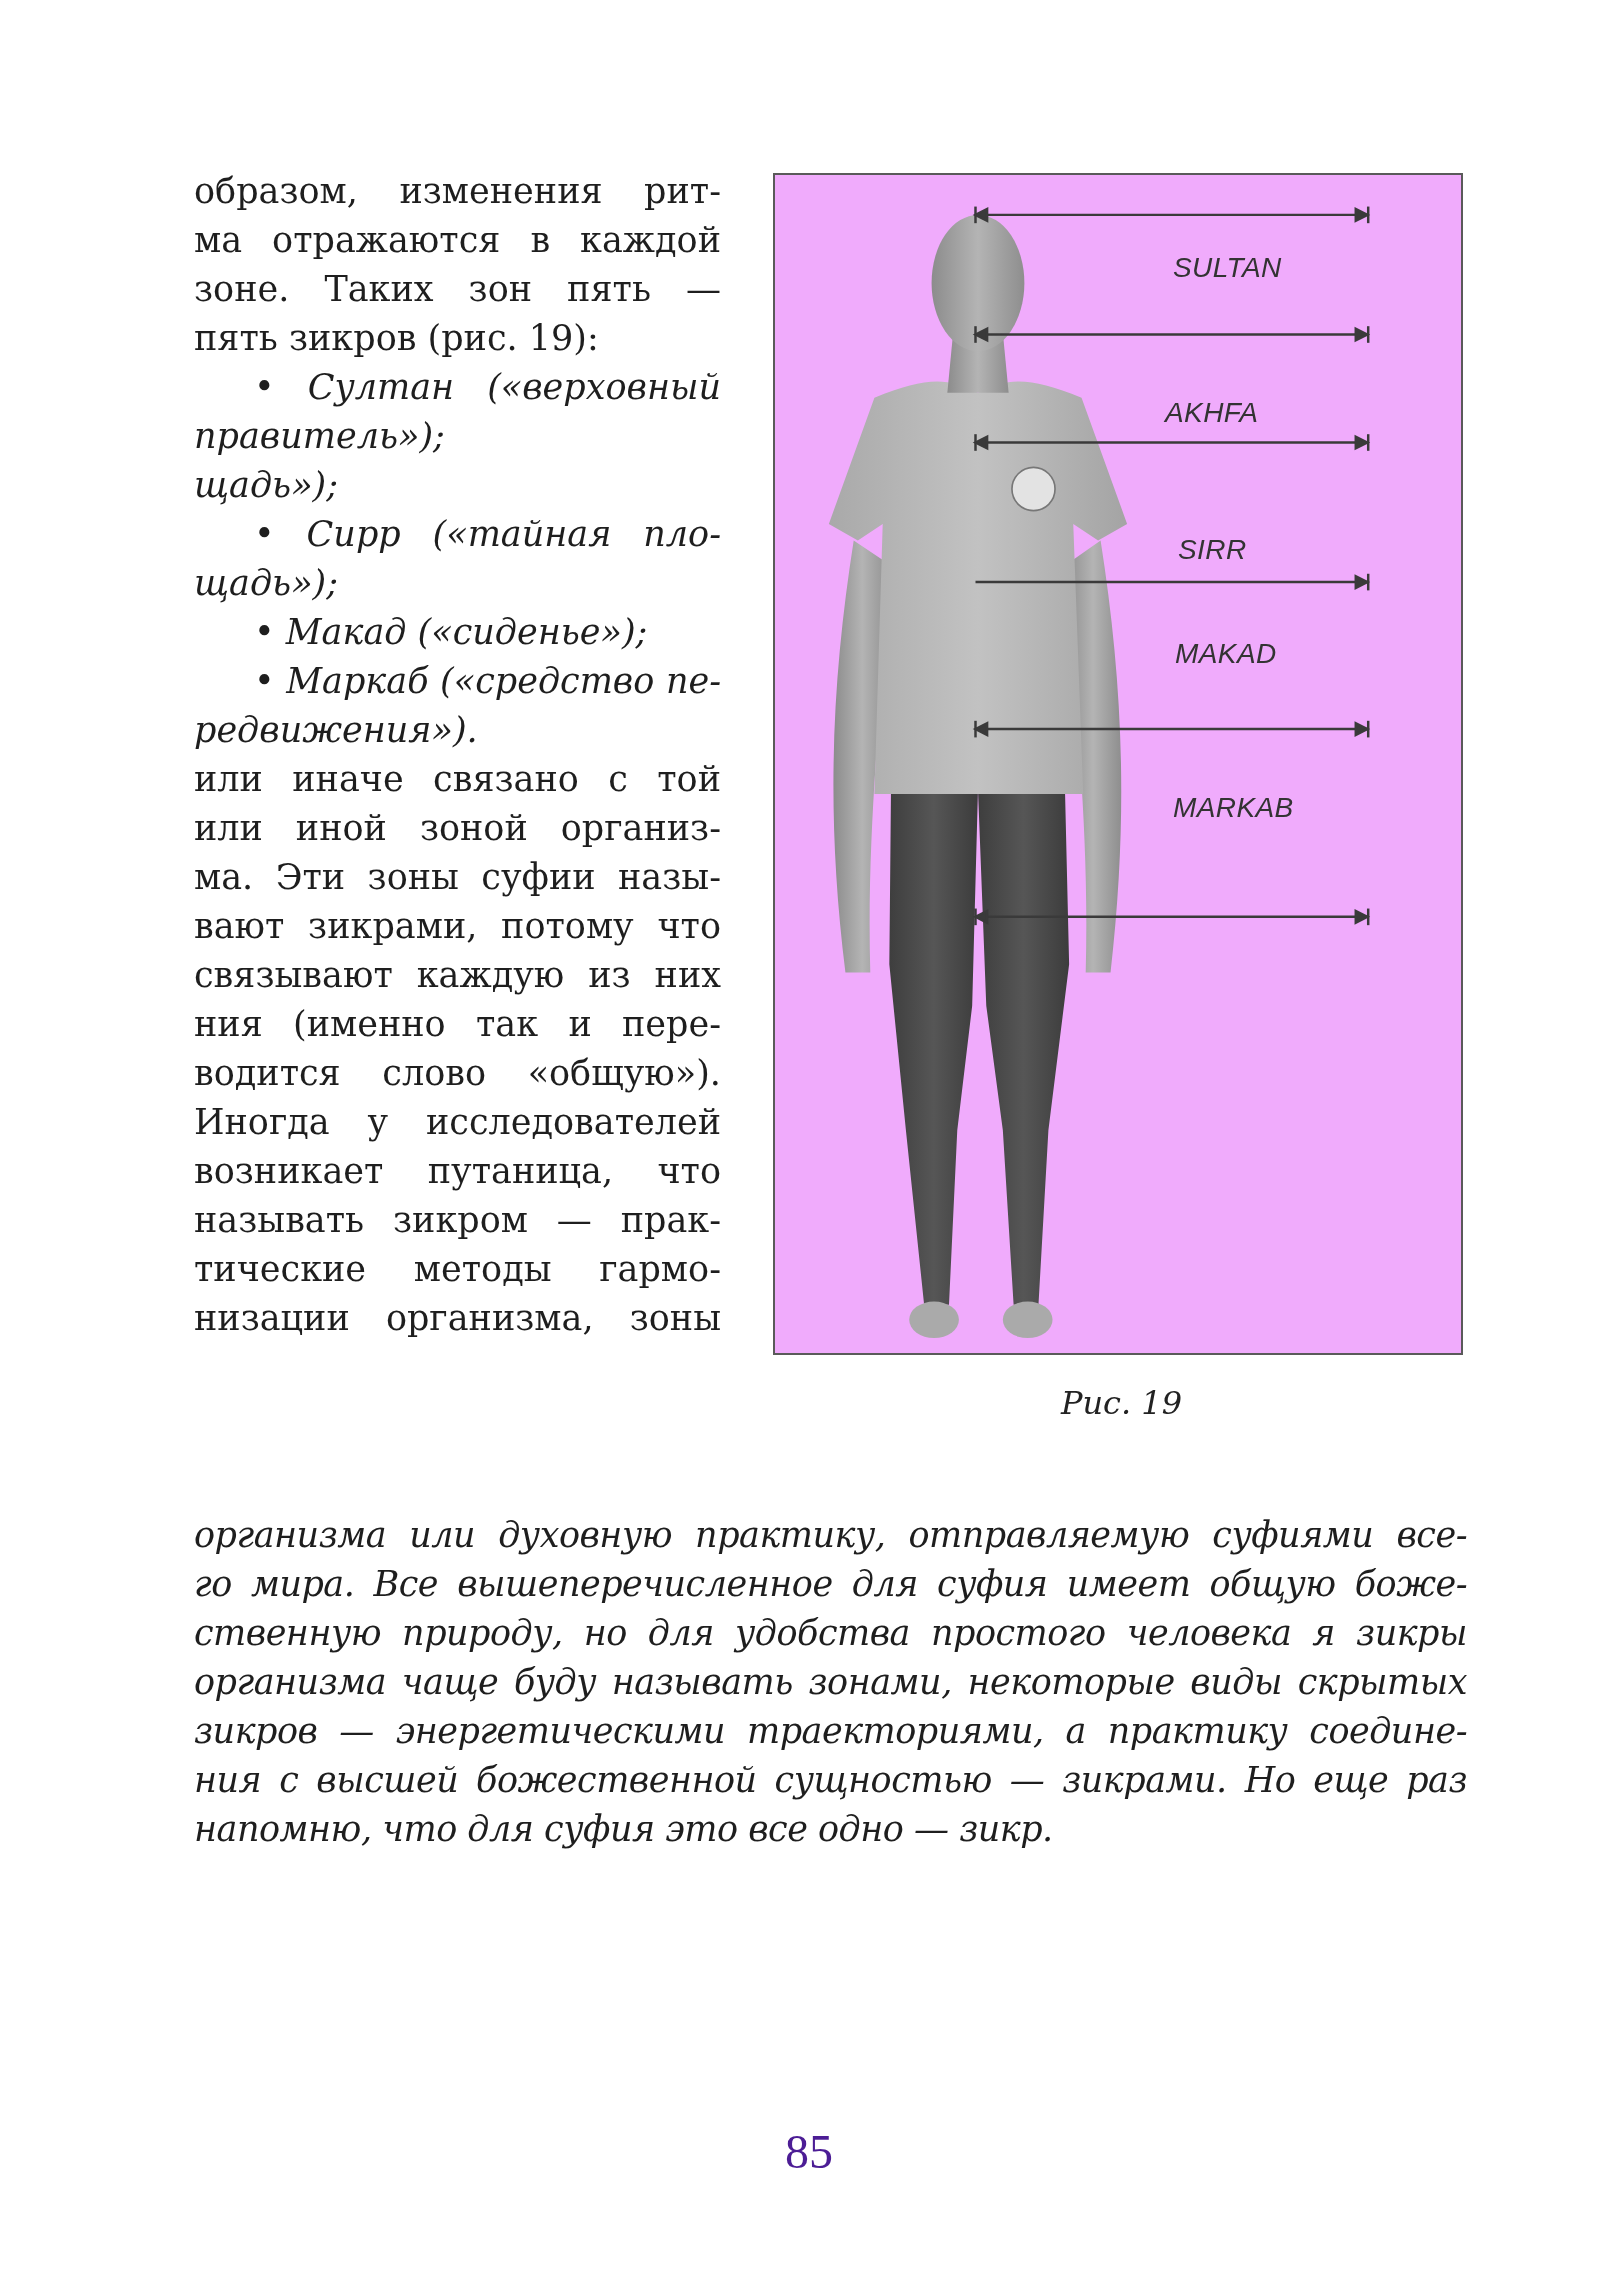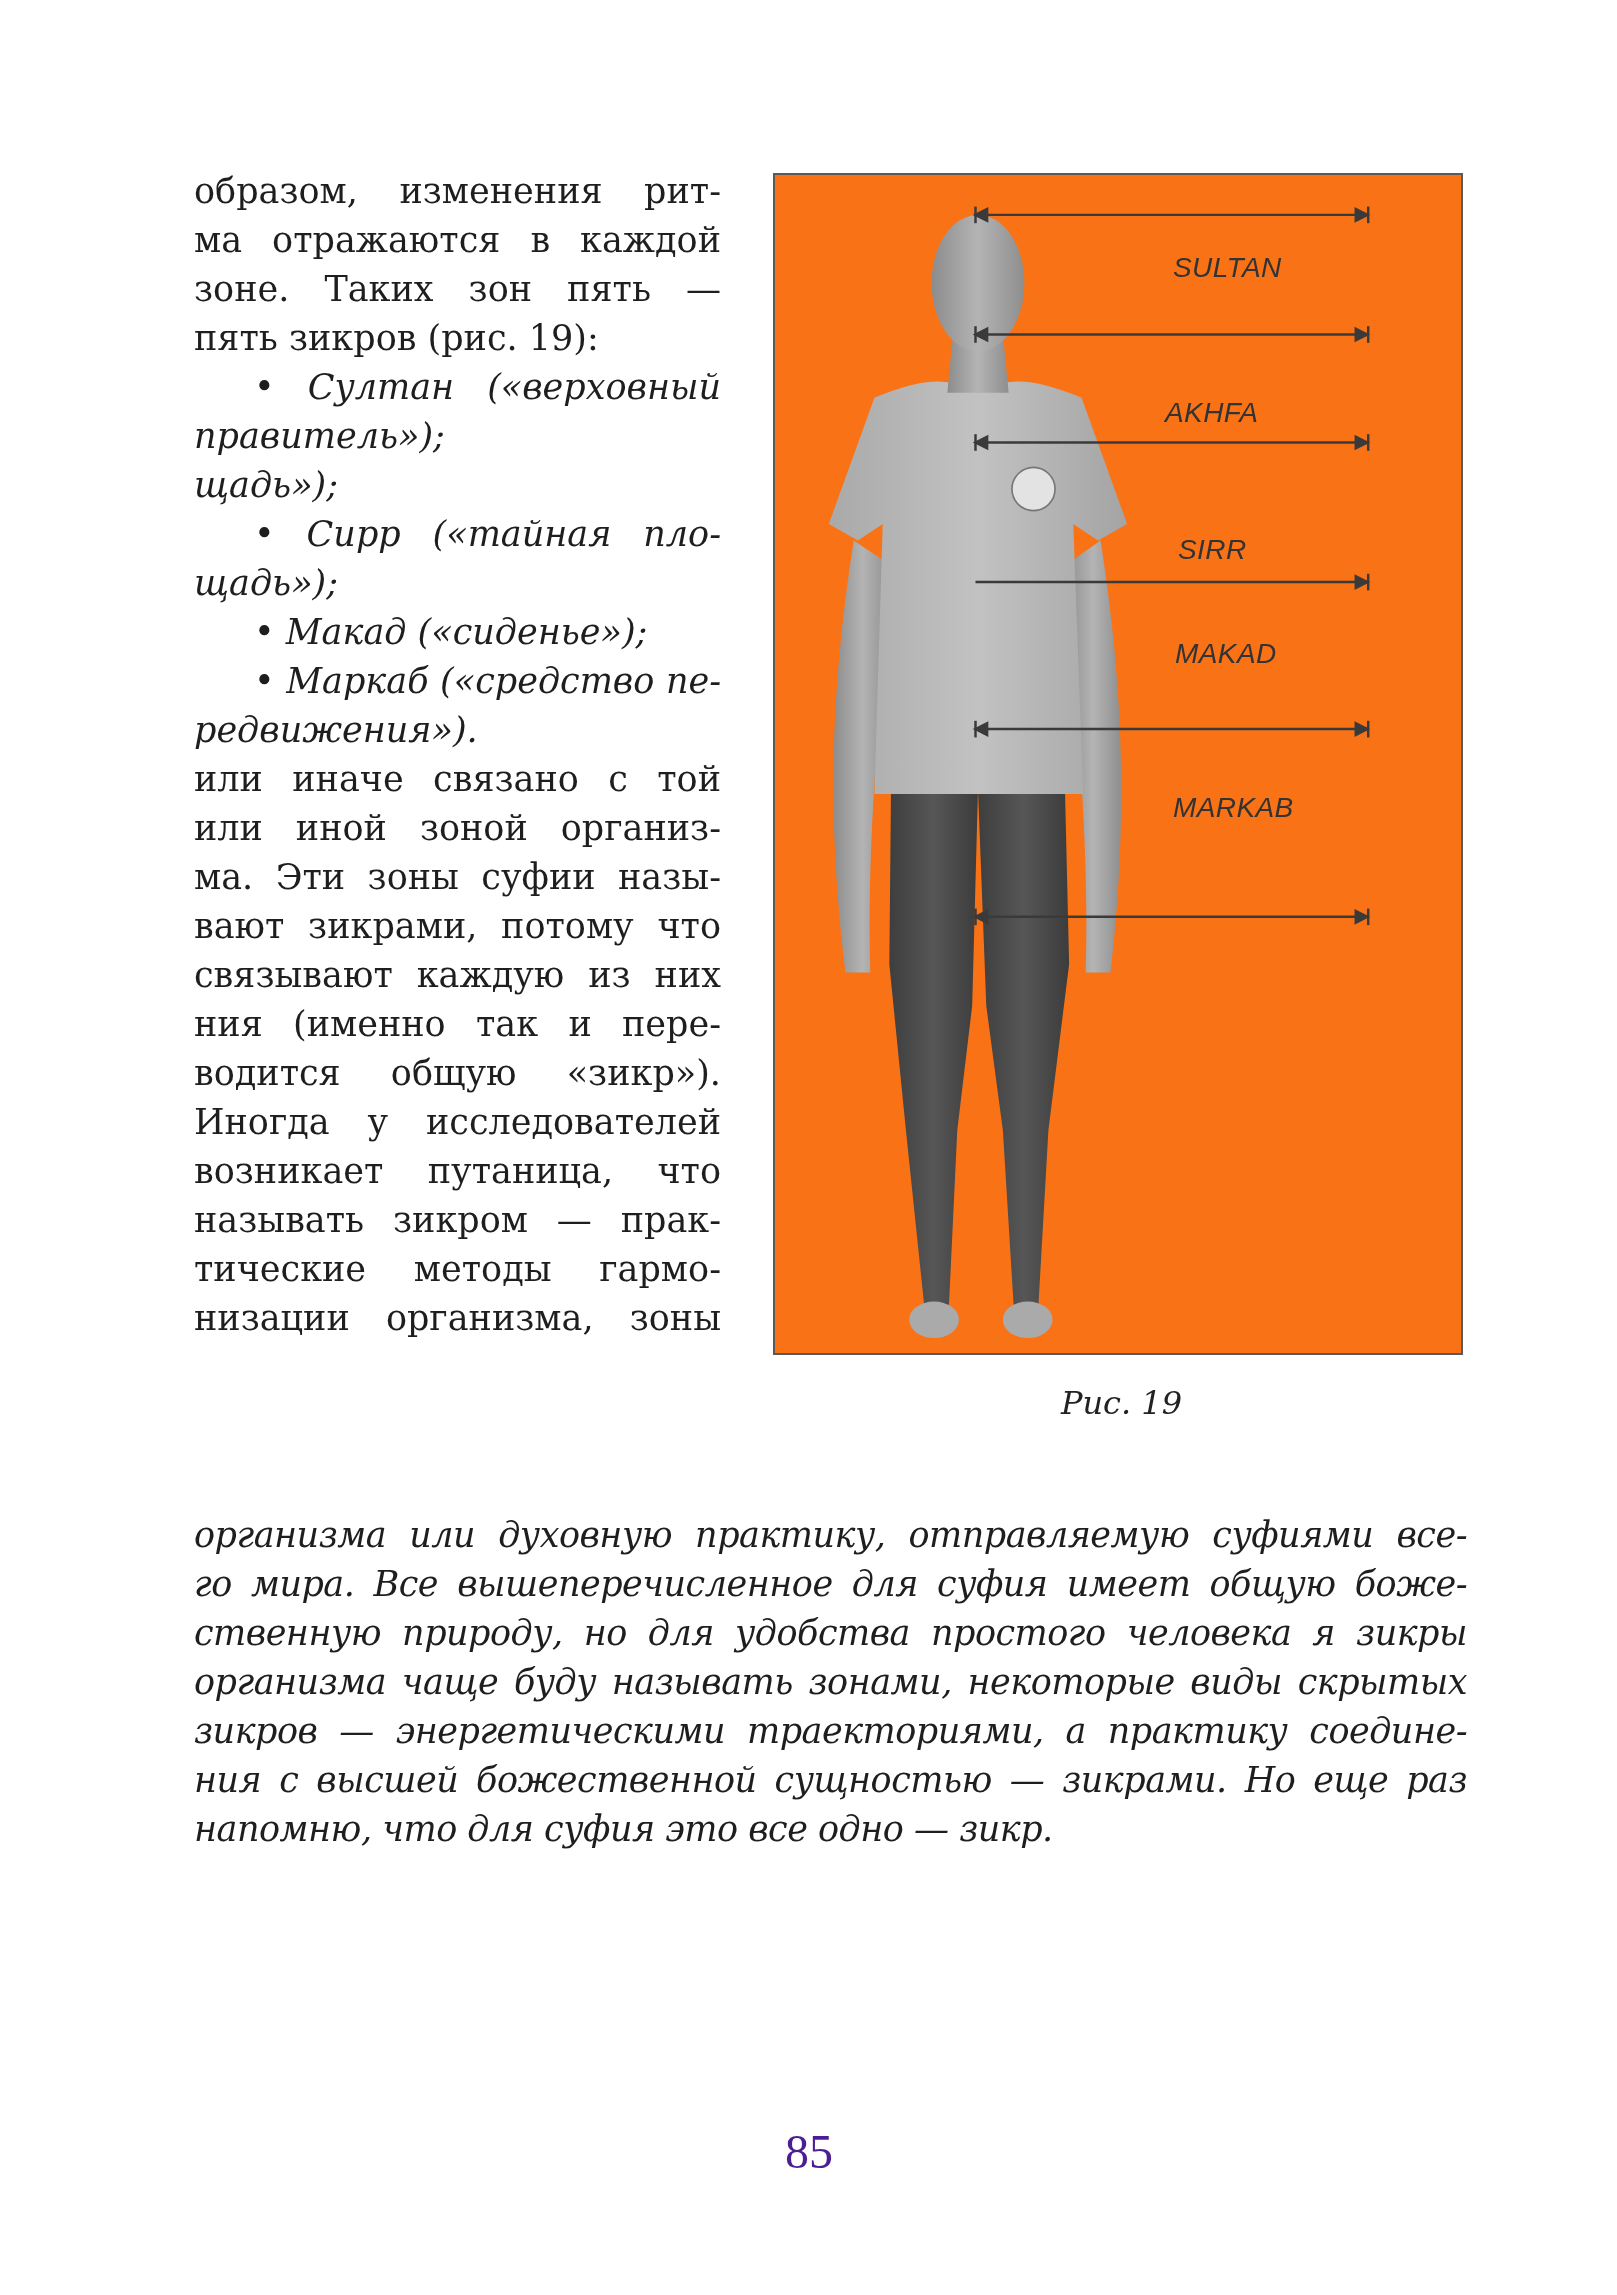--- a/index.html
+++ b/index.html
@@ -16,21 +16,21 @@
   .line { display: block; text-align: justify; text-align-last: justify; white-space: nowrap; }
   .line.last { text-align-last: left; }
   .wide {
     position: absolute; left: 194px; top: 1511px; width: 1273px;
     font-size: 35px; line-height: 49px;
   }
   .wide .line { letter-spacing: -0.5px; font-style: italic; }
   
   .figure {
     position: absolute; left: 773px; top: 173px; width: 690px; height: 1182px;
-    border: 2.5px solid #5a5a5a; background: #f97316; box-sizing: border-box;
+    border: 2.5px solid #5a5a5a; background: #f0abfc; box-sizing: border-box;
   }
   .figure svg { position: absolute; left: 0; top: 0; width: 100%; height: 100%; }
   .zone-label {
     position: absolute; font-family: "Liberation Sans", sans-serif;
     font-style: italic; font-size: 28px; color: #333; letter-spacing: 0.4px;
   }
   .caption {
     position: absolute; left: 934px; top: 1384px; width: 375px; text-align: center;
     font-family: "DejaVu Serif", serif; font-style: italic; font-size: 32px; color: #222;
   }
@@ -59,21 +59,21 @@
     <span class="line" style="padding-left:60px;"><span style="font-style:normal">•&nbsp;</span><span>Маркаб («средство пе-</span></span>
     <span class="line last">редвижения»).</span>
   </div>
   <p>
     <span class="line">или иначе связано с той</span>
     <span class="line">или иной зоной организ-</span>
     <span class="line">ма. Эти зоны суфии назы-</span>
     <span class="line">вают зикрами, потому что</span>
     <span class="line">связывают каждую из них</span>
     <span class="line">ния (именно так и пере-</span>
-    <span class="line">водится общую «зикр»).</span>
+    <span class="line">водится слово «общую»).</span>
     <span class="line">Иногда у исследователей</span>
     <span class="line">возникает путаница, что</span>
     <span class="line">называть зикром — прак-</span>
     <span class="line">тические методы гармо-</span>
     <span class="line">низации организма, зоны</span>
   </p>
 </div>
 
 <div class="wide">
   <span class="line">организма или духовную практику, отправляемую суфиями все-</span>

